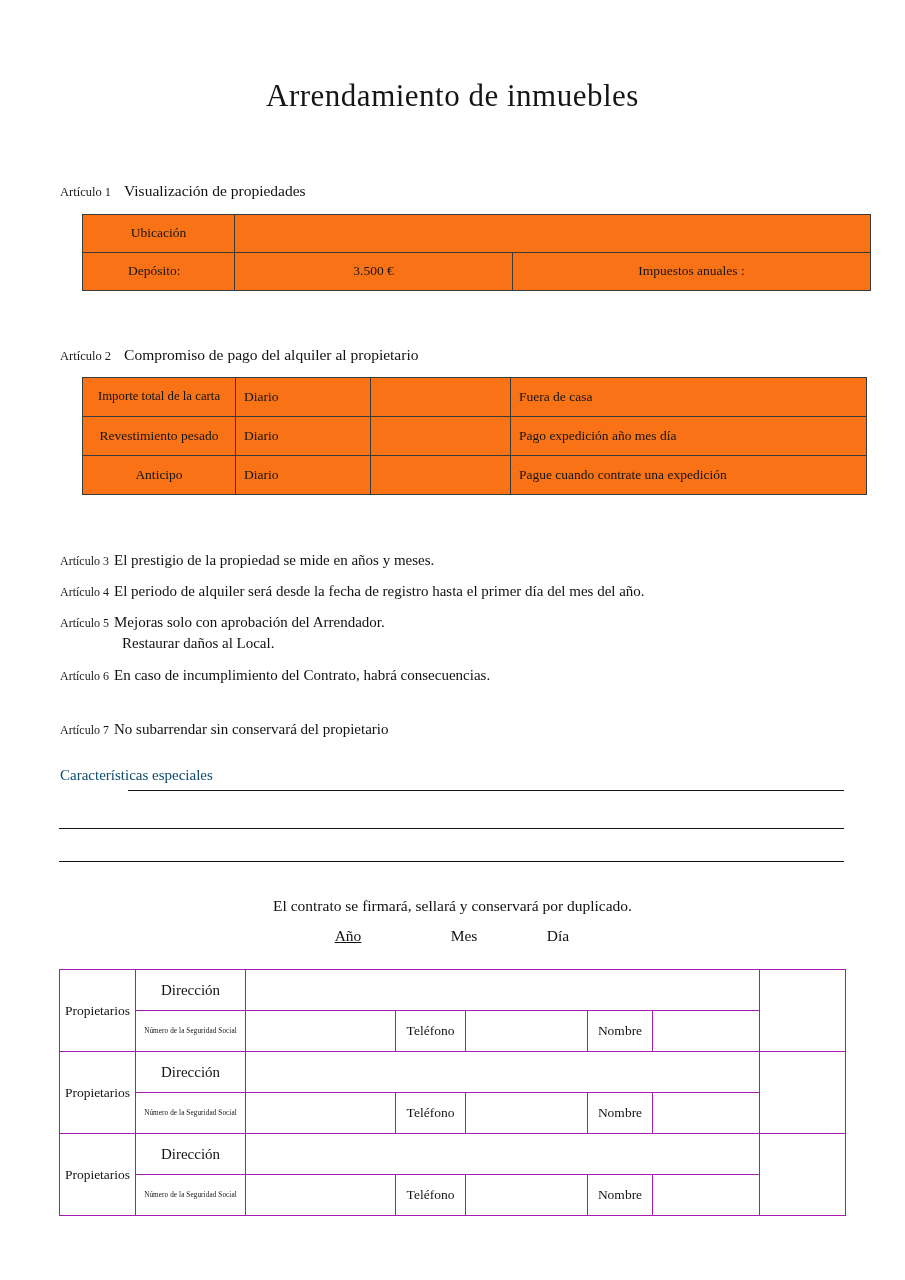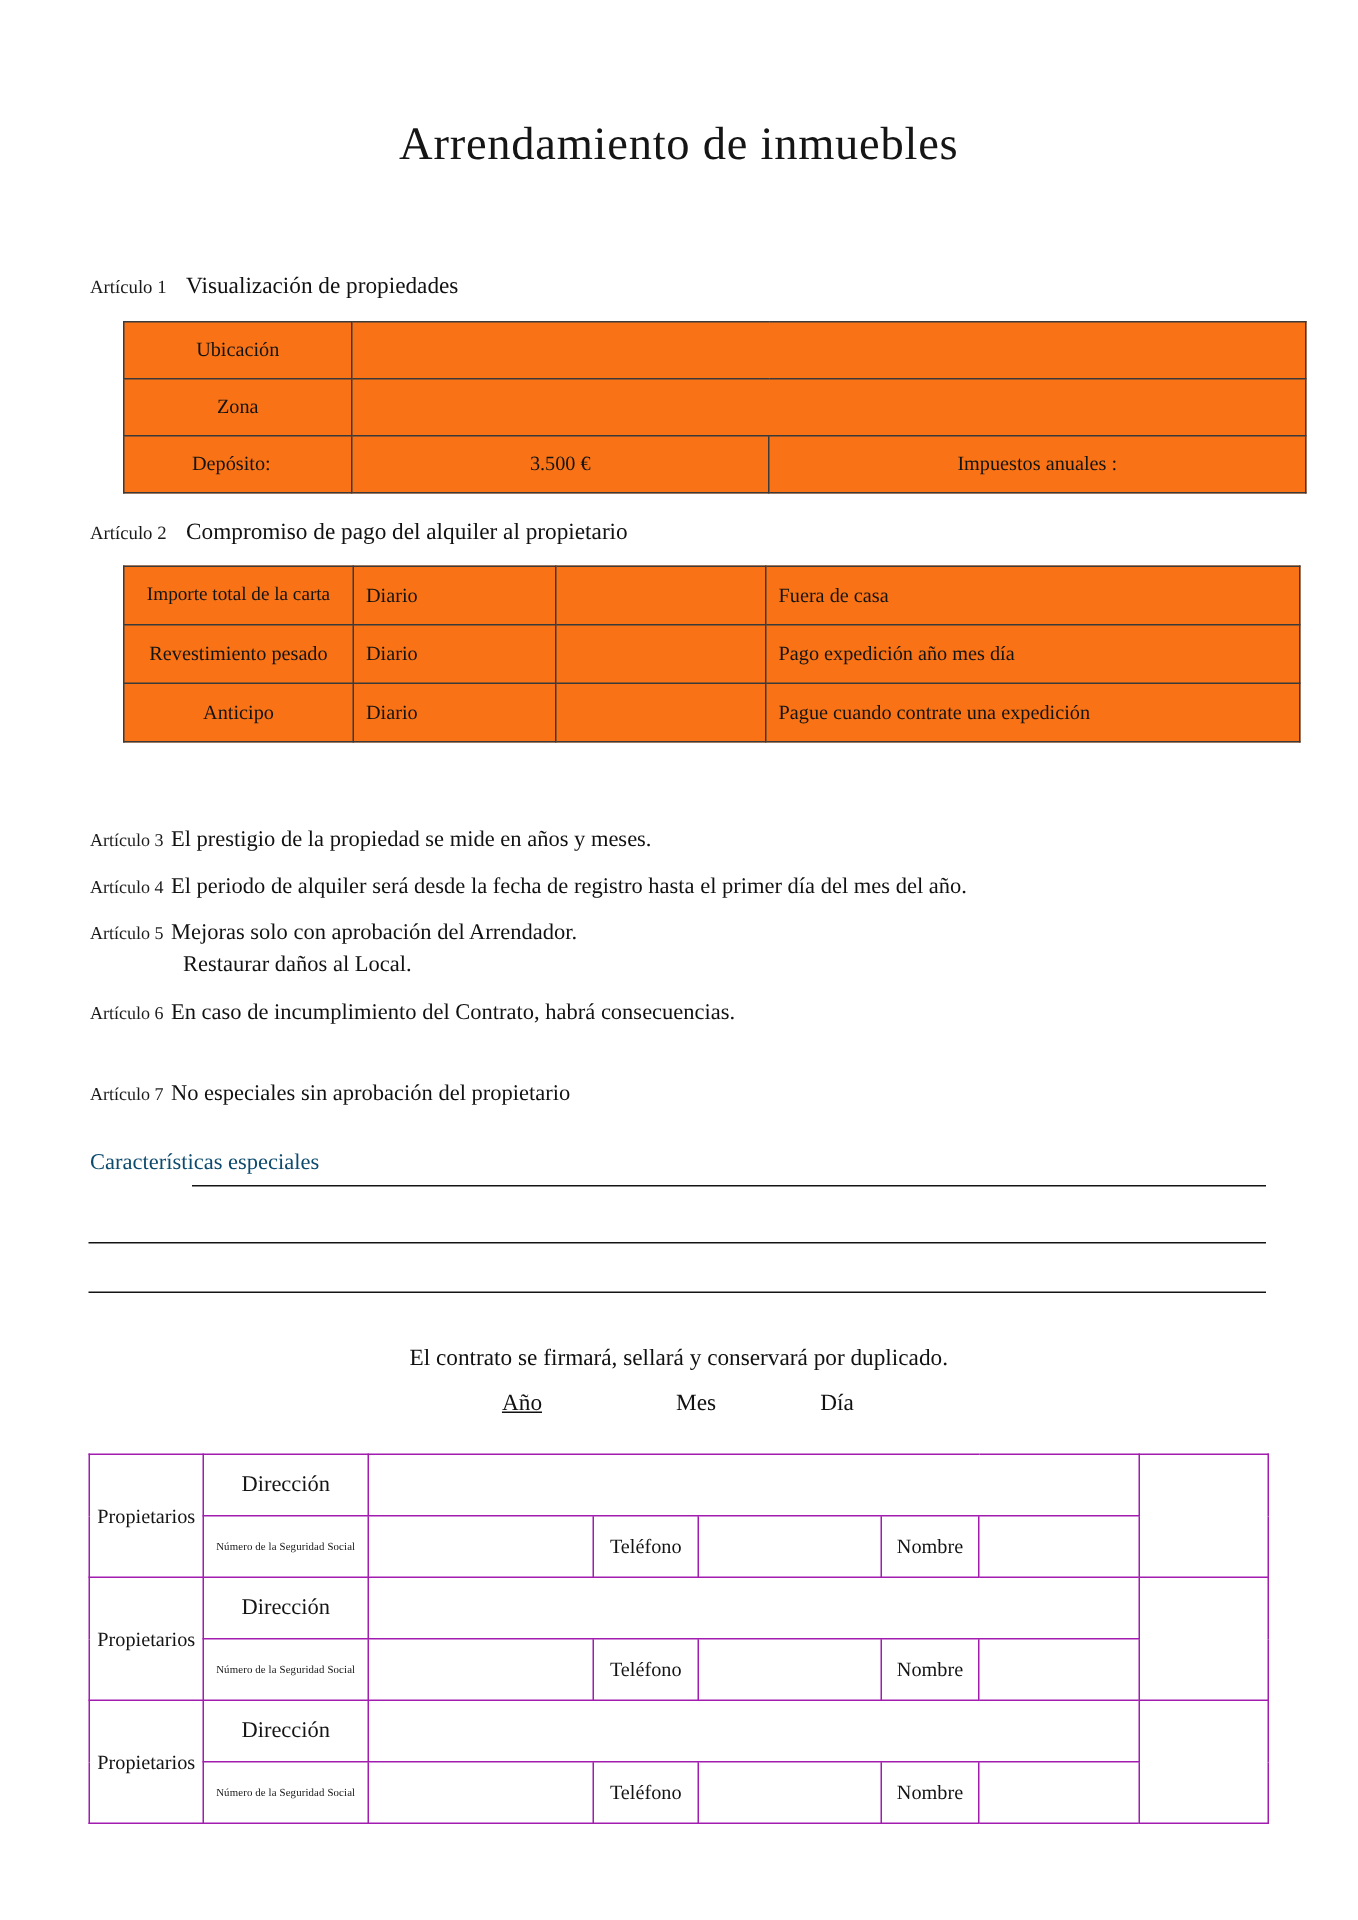--- a/index.html
+++ b/index.html
@@ -208,24 +208,20 @@
       <col style="width:152px">
       <col style="width:278px">
       <col style="width:358px">
     </colgroup>
     <tbody>
       <tr>
         <td class="lbl">Ubicación</td>
         <td colspan="2"></td>
       </tr>
       <tr>
-        <td class="lbl">Zona</td>
-        <td colspan="2"></td>
-      </tr>
-      <tr>
         <td class="c-center" style="text-align:left;padding-left:45px;">Depósito:</td>
         <td class="c-center">3.500 €</td>
         <td class="c-center">Impuestos anuales :</td>
       </tr>
     </tbody>
   </table>
 
   <div class="article-head" style="top:346px;">
     <span class="num">Artículo 2</span><span class="htxt">Compromiso de pago del alquiler al propietario</span>
   </div>
@@ -270,21 +266,21 @@
   <div class="article-para" style="top:613px;">
     <span class="num">Artículo 5</span><span class="ptxt">Mejoras solo con aprobación del Arrendador.</span>
   </div>
   <div class="article-sub" style="top:635px;">Restaurar daños al Local.</div>
 
   <div class="article-para" style="top:666px;">
     <span class="num">Artículo 6</span><span class="ptxt">En caso de incumplimiento del Contrato, habrá consecuencias.</span>
   </div>
 
   <div class="article-para" style="top:720px;">
-    <span class="num">Artículo 7</span><span class="ptxt">No especiales sin aprobación del propietario</span>
+    <span class="num">Artículo 7</span><span class="ptxt">No subarrendar sin conservará del propietario</span>
   </div>
 
   <div class="feat-label">Características especiales</div>
   <div class="rule" id="rule-1"></div>
   <div class="rule" id="rule-2"></div>
   <div class="rule" id="rule-3"></div>
 
   <div class="closing">El contrato se firmará, sellará y conservará por duplicado.</div>
   <div class="date-row">
     <span class="date-anio">Año</span>

